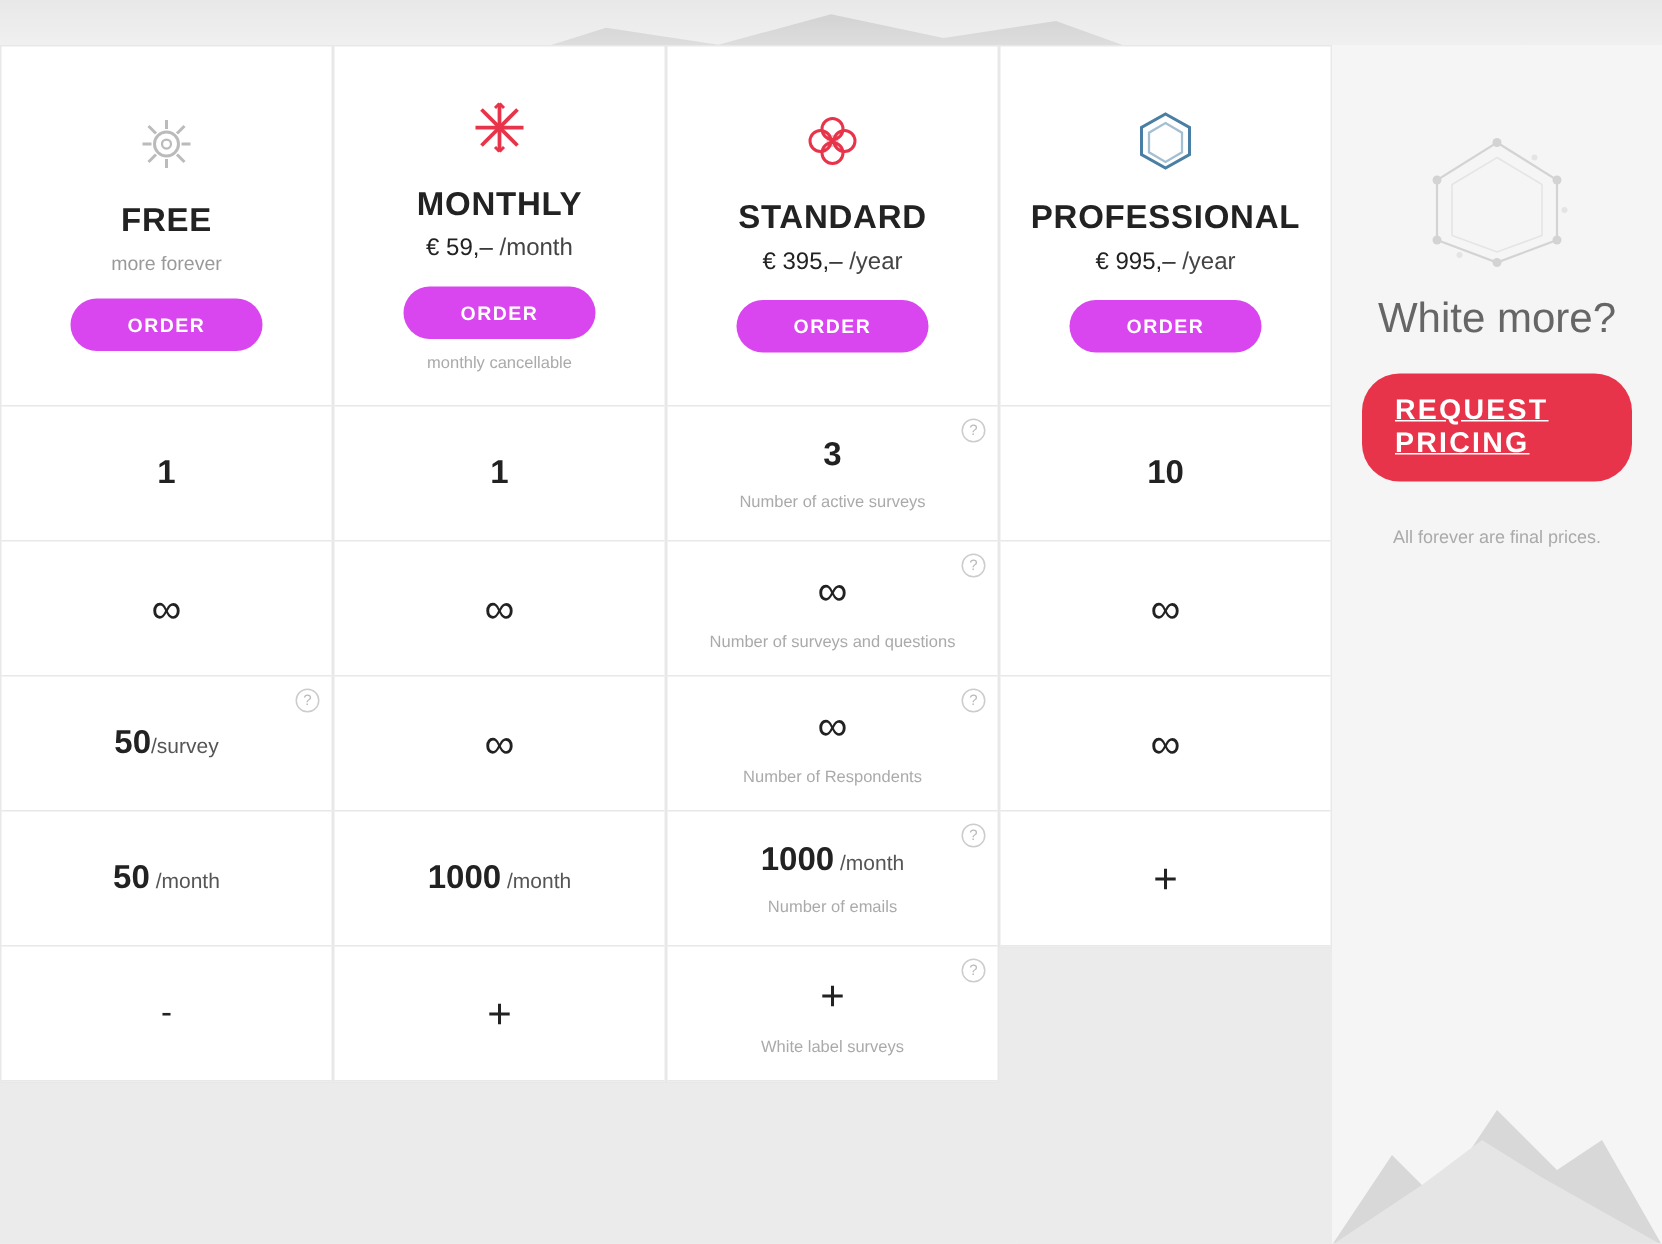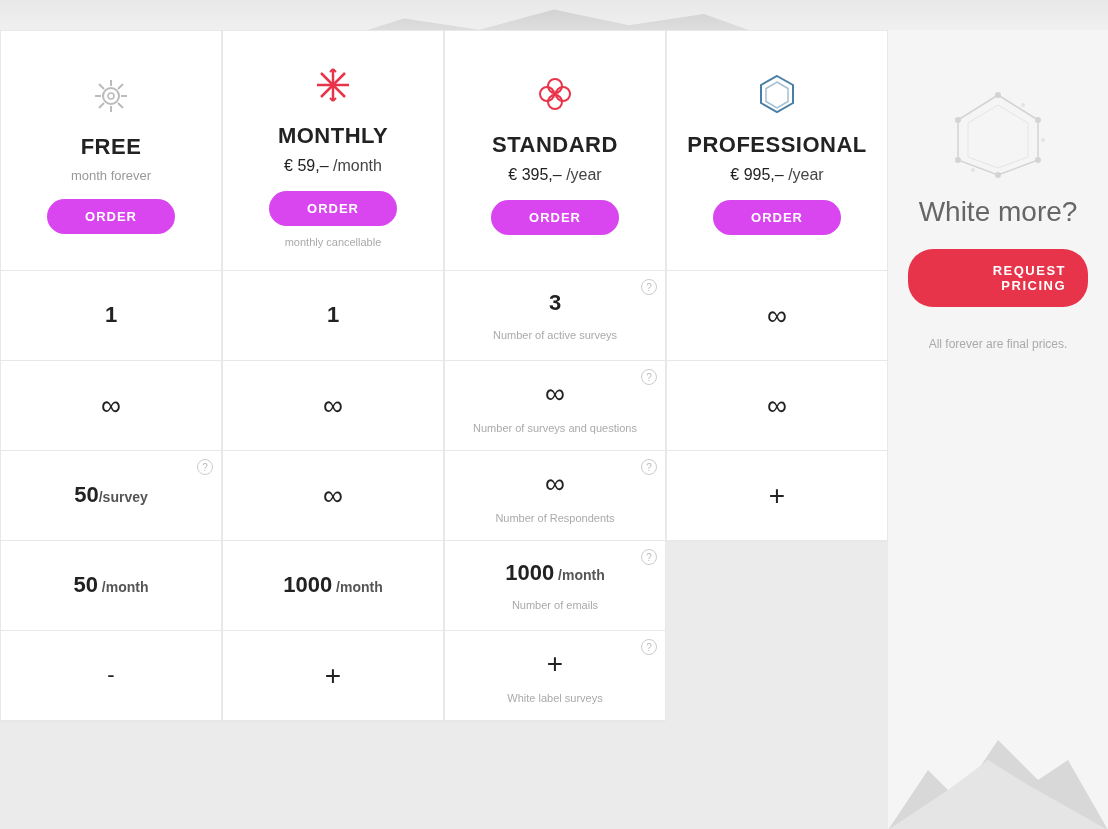--- a/index.html
+++ b/index.html
@@ -166,21 +166,21 @@
     }
 
     .feature-value.plus {
       font-size: 28px;
       font-weight: 300;
       color: #222;
     }
 
     .feature-unit {
       font-size: 14px;
-      font-weight: 700;
+      font-weight: 400;
       color: #555;
     }
 
     .feature-label {
       font-size: 11px;
       color: #aaa;
       margin-top: 12px;
     }
 
     .help-icon {
@@ -237,28 +237,29 @@
       line-height: 1.2;
       margin-bottom: 20px;
     }
 
     .request-pricing-btn {
       background: #e8344a;
       color: #fff;
       border: none;
       border-radius: 25px;
       padding: 14px 22px;
-      font-size: 13px;
+      font-size: 19px;
       font-weight: 700;
       letter-spacing: 1.5px;
       cursor: pointer;
       text-transform: uppercase;
       width: 180px;
-      text-align: right;
+      text-align: left;
       margin-bottom: 20px;
+      text-decoration: underline;
     }
 
     .final-prices-text {
       font-size: 12px;
       color: #aaa;
       text-align: center;
       margin-top: 10px;
     }
 
     
@@ -298,21 +299,21 @@
             <line x1="22" y1="32" x2="22" y2="38" stroke="#bbb" stroke-width="2"></line>
             <line x1="6" y1="22" x2="12" y2="22" stroke="#bbb" stroke-width="2"></line>
             <line x1="32" y1="22" x2="38" y2="22" stroke="#bbb" stroke-width="2"></line>
             <line x1="10" y1="10" x2="15" y2="15" stroke="#bbb" stroke-width="2"></line>
             <line x1="29" y1="29" x2="34" y2="34" stroke="#bbb" stroke-width="2"></line>
             <line x1="34" y1="10" x2="29" y2="15" stroke="#bbb" stroke-width="2"></line>
             <line x1="15" y1="29" x2="10" y2="34" stroke="#bbb" stroke-width="2"></line>
           </svg>
         </div>
         <div class="plan-name">FREE</div>
-        <div class="plan-subtitle">month forever</div>
+        <div class="plan-subtitle">more forever</div>
         <button class="order-btn">ORDER</button>
       </div>
 
       <div class="feature-row">
         <div class="feature-value">1</div>
       </div>
 
       <div class="feature-row">
         <div class="feature-value infinity">∞</div>
       </div>
@@ -445,20 +446,23 @@
           </svg>
         </div>
         <div class="plan-name">PROFESSIONAL</div>
         <div class="plan-price">
           <span class="price-amount">€ 995,–</span>
           <span>/year</span>
         </div>
         <button class="order-btn">ORDER</button>
       </div>
 
+      <div class="feature-row">
+        <div class="feature-value">10</div>
+      </div>
 
       <div class="feature-row">
         <div class="feature-value infinity">∞</div>
       </div>
 
       <div class="feature-row">
         <div class="feature-value infinity">∞</div>
       </div>
 
 

